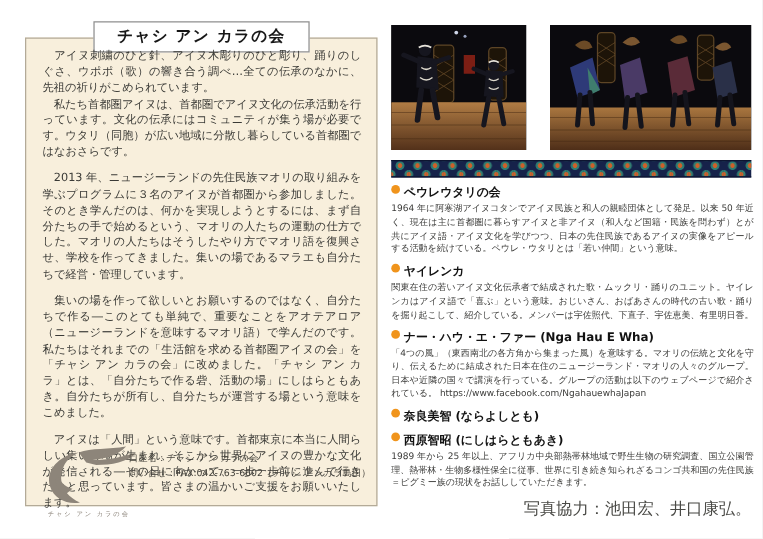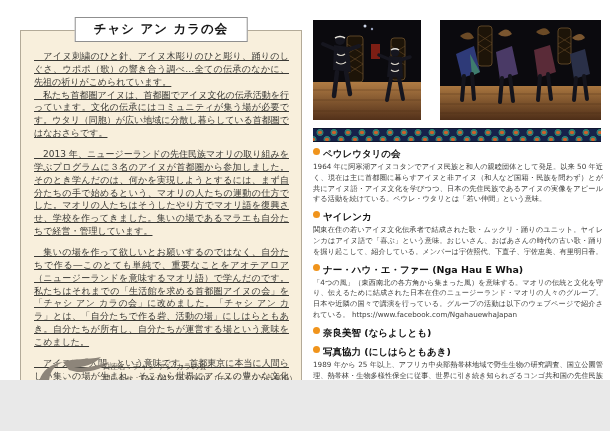--- a/index.html
+++ b/index.html
@@ -1,26 +1,26 @@
 <!DOCTYPE html>
 <html><head>
 <meta charset="utf-8">
 <style>
   html,body{margin:0;padding:0;background:#e9e9e9;}
-  .canvas{position:relative;width:610px;height:380px;background:#ffffff;overflow:hidden;
+  .canvas{position:relative;width:610px;height:431px;background:#ffffff;overflow:hidden;
           font-family:"DejaVu Sans","Liberation Sans",sans-serif;}
 
   
   .left-box{position:absolute;left:20px;top:30px;width:282px;height:375px;
             background:#f8efdc;border:1px solid #b3aa98;box-sizing:border-box;}
   .title-box{position:absolute;left:50%;top:-14px;transform:translateX(-50%);
              background:#ffffff;border:1px solid #8f8f8f;padding:3px 18px;
              font-weight:bold;font-size:12.5px;letter-spacing:1px;white-space:nowrap;color:#161616;}
-  .body-text{position:absolute;left:13px;right:12px;top:19px;
-             font-size:9px;line-height:1.43;color:#3a3a36;text-align:justify;text-decoration:underline;}
+  .body-text{position:absolute;left:13px;right:12px;top:8px;
+             font-size:9px;line-height:1.43;color:#3a3a36;text-align:justify;}
   .body-text p{margin:0;}
   .body-text p.gap{margin-top:8px;}
 
   .contact{position:absolute;left:82px;top:330px;font-size:7.5px;line-height:1.6;color:#45433c;}
   .contact div{white-space:nowrap;}
 
   .logo-wrap{position:absolute;left:8px;top:326px;width:84px;text-align:center;}
   .logo-caption{font-size:5px;letter-spacing:1.5px;color:#8a8278;margin-top:1px;white-space:nowrap;}
 
   
@@ -213,21 +213,21 @@
     <div class="section">
       <div class="sec-title">
         <span class="bullet"></span>
         <span>奈良美智 (ならよしとも)</span>
       </div>
     </div>
 
     <div class="section">
       <div class="sec-title">
         <span class="bullet"></span>
-        <span>写真協力 (にしはらともあき)</span>
+        <span>西原智昭 (にしはらともあき)</span>
       </div>
       <div class="sec-body">
         <span>1989 年から 25 年以上、アフリカ中央部熱帯林地域で野生生物の研究調査、国立公園管理、熱帯林・生物多様性保全に従事、世界に引き続き知られざるコンゴ共和国の先住民族＝ピグミー族の現状をお話ししていただきます。</span>
         
       </div>
     </div>
 
   </div>
 
   <div class="credit">写真協力：池田宏、井口康弘。</div>

